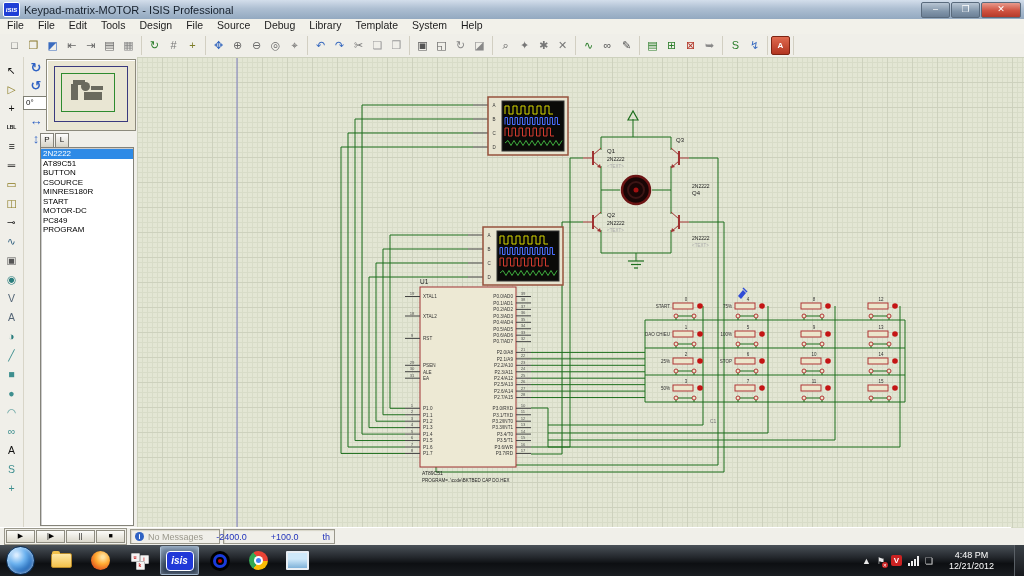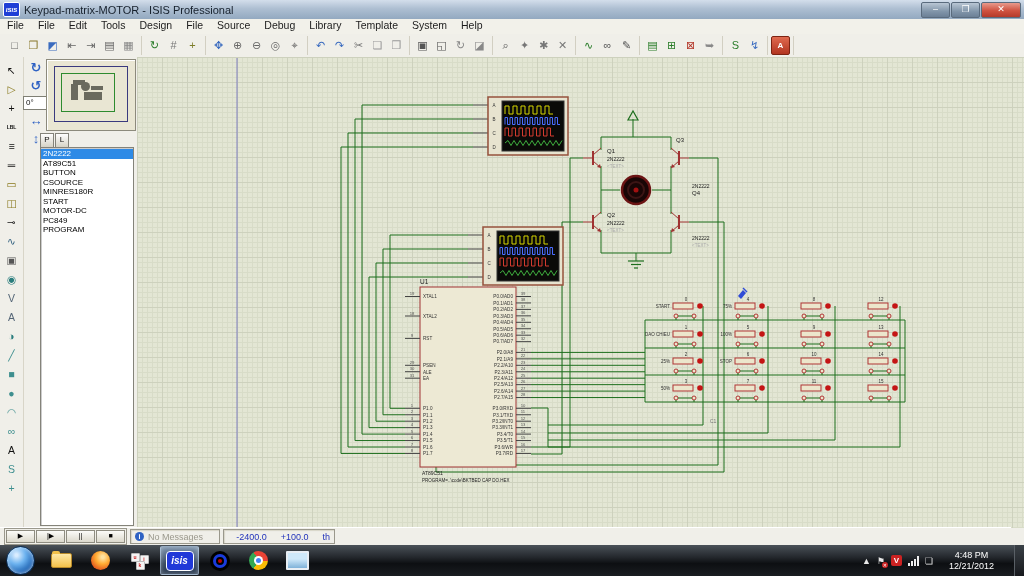--- a/index.html
+++ b/index.html
@@ -59,21 +59,21 @@
   
   .statusbar{position:absolute;left:0;right:13px;bottom:31px;height:17px;background:#f0efe9;border-top:1px solid #fff;
     display:flex;align-items:center;font-size:9px;color:#111;}
   .simbox{display:flex;gap:1px;margin-left:4px;border:1px solid #9a988c;padding:1px;background:#f0efe9;}
   .simbtn{width:27px;height:11px;background:linear-gradient(#fbfbf8,#dcd9cc);border:1px solid #8f8d81;
     font-size:7px;line-height:10px;text-align:center;color:#000;}
   .panel{height:13px;border:1px solid #9a988c;box-shadow:inset 1px 1px 1px #d8d5c8;display:flex;align-items:center;padding:0 4px;margin-left:3px;background:#f0efe9;}
   .msgpanel{width:80px;color:#9a988c;}
   .infoicon{width:9px;height:9px;border-radius:50%;background:#2f62c4;color:#fff;font-size:7px;line-height:9px;text-align:center;margin-right:4px;font-weight:bold;}
   .sheetpanel{flex:1;color:#000;}
-  .coordpanel{width:102px;color:#2233bb;justify-content:flex-end;gap:14px;margin-right:3px;}
+  .coordpanel{width:102px;color:#2233bb;justify-content:flex-end;gap:24px;margin-right:3px;}
   
   .taskbar{position:absolute;left:0;right:0;bottom:0;height:31px;
     background:linear-gradient(#4a5158,#23272c 40%,#0d0f12 60%,#1a1d21);display:flex;align-items:center;}
   .orb{width:27px;height:27px;border-radius:50%;margin:0 8px 0 6px;
     background:radial-gradient(circle at 35% 30%,#d9ecff 5%,#6cb2ef 35%,#1d62b2 70%,#0a3a74);
     border:1px solid #0a2c52;box-shadow:inset 0 0 4px rgba(255,255,255,.8);}
   .tbapp{width:37px;height:27px;display:flex;align-items:center;justify-content:center;border-radius:2px;margin-right:2px;}
   .tbapp.active{background:linear-gradient(rgba(170,210,255,.5),rgba(70,120,185,.3));border:1px solid rgba(215,235,255,.55);box-shadow:inset 0 0 5px rgba(255,255,255,.4);}
   .ic-folder{width:19px;height:13px;background:linear-gradient(#ffe9a8,#f3c14a);border-radius:2px;position:relative;border:1px solid #b78a2a;}
   .ic-folder:before{content:"";position:absolute;left:0;top:-3px;width:8px;height:3px;background:#f3c14a;border-radius:2px 2px 0 0;}

